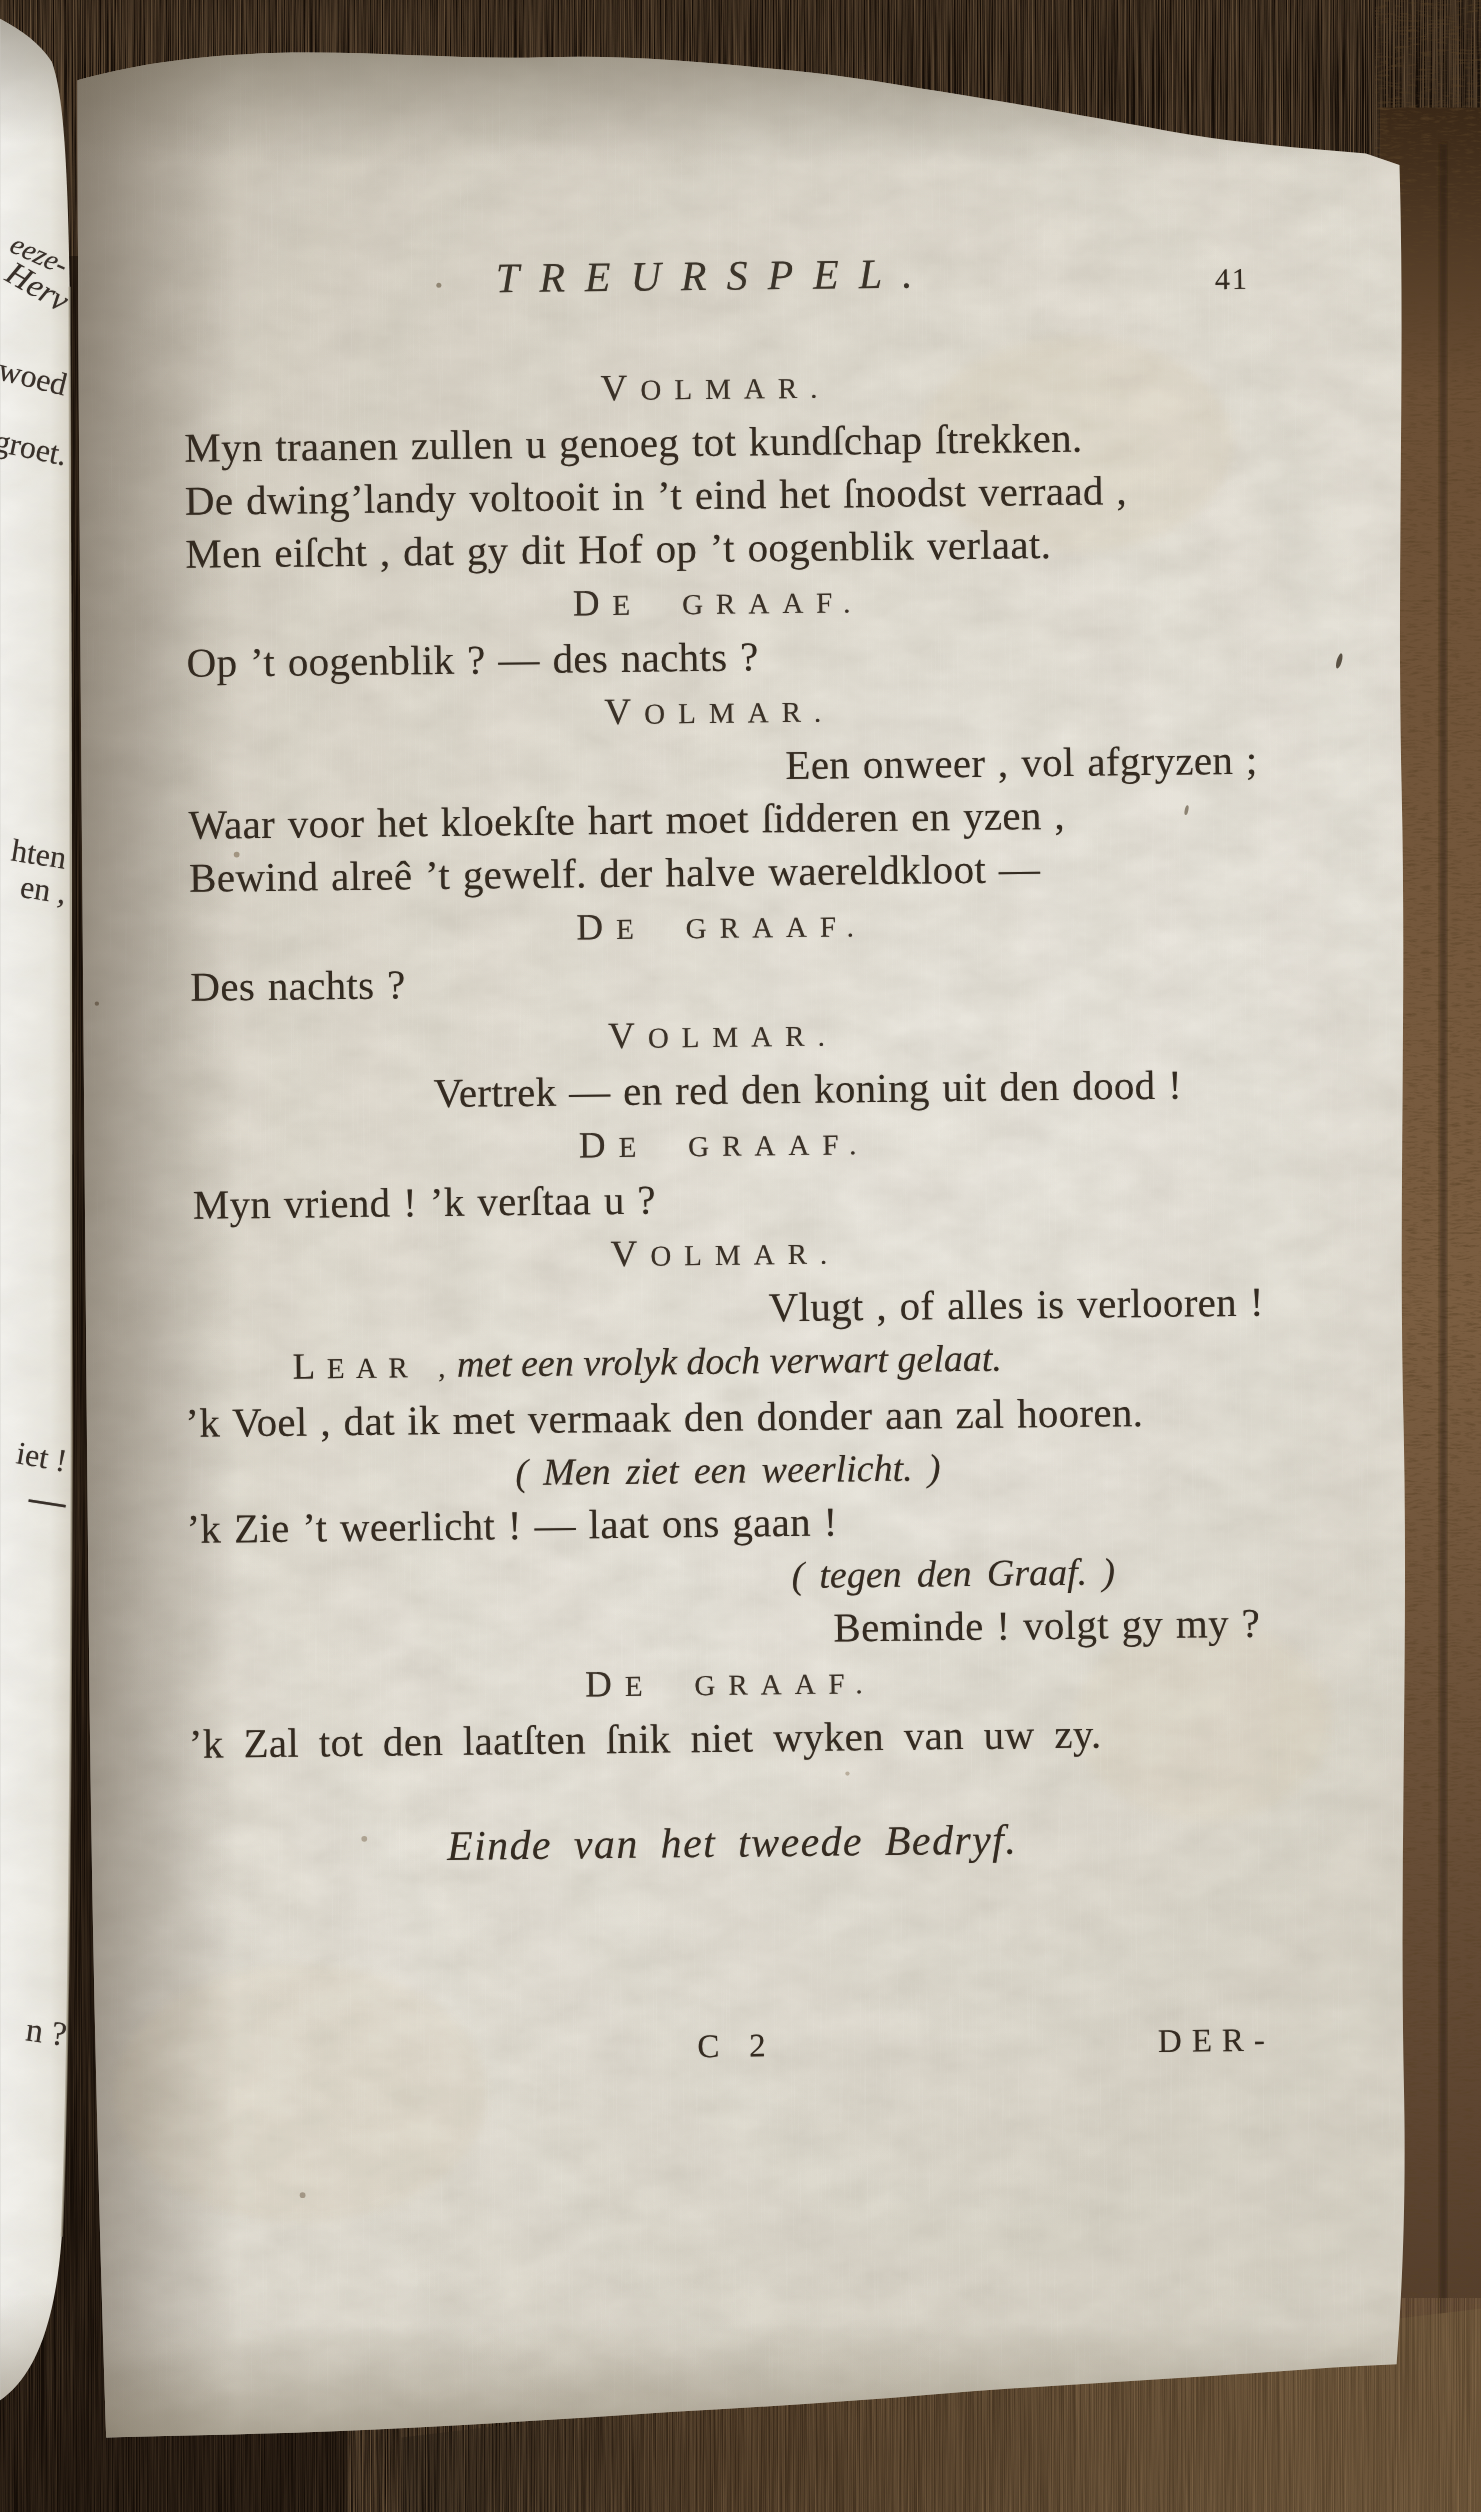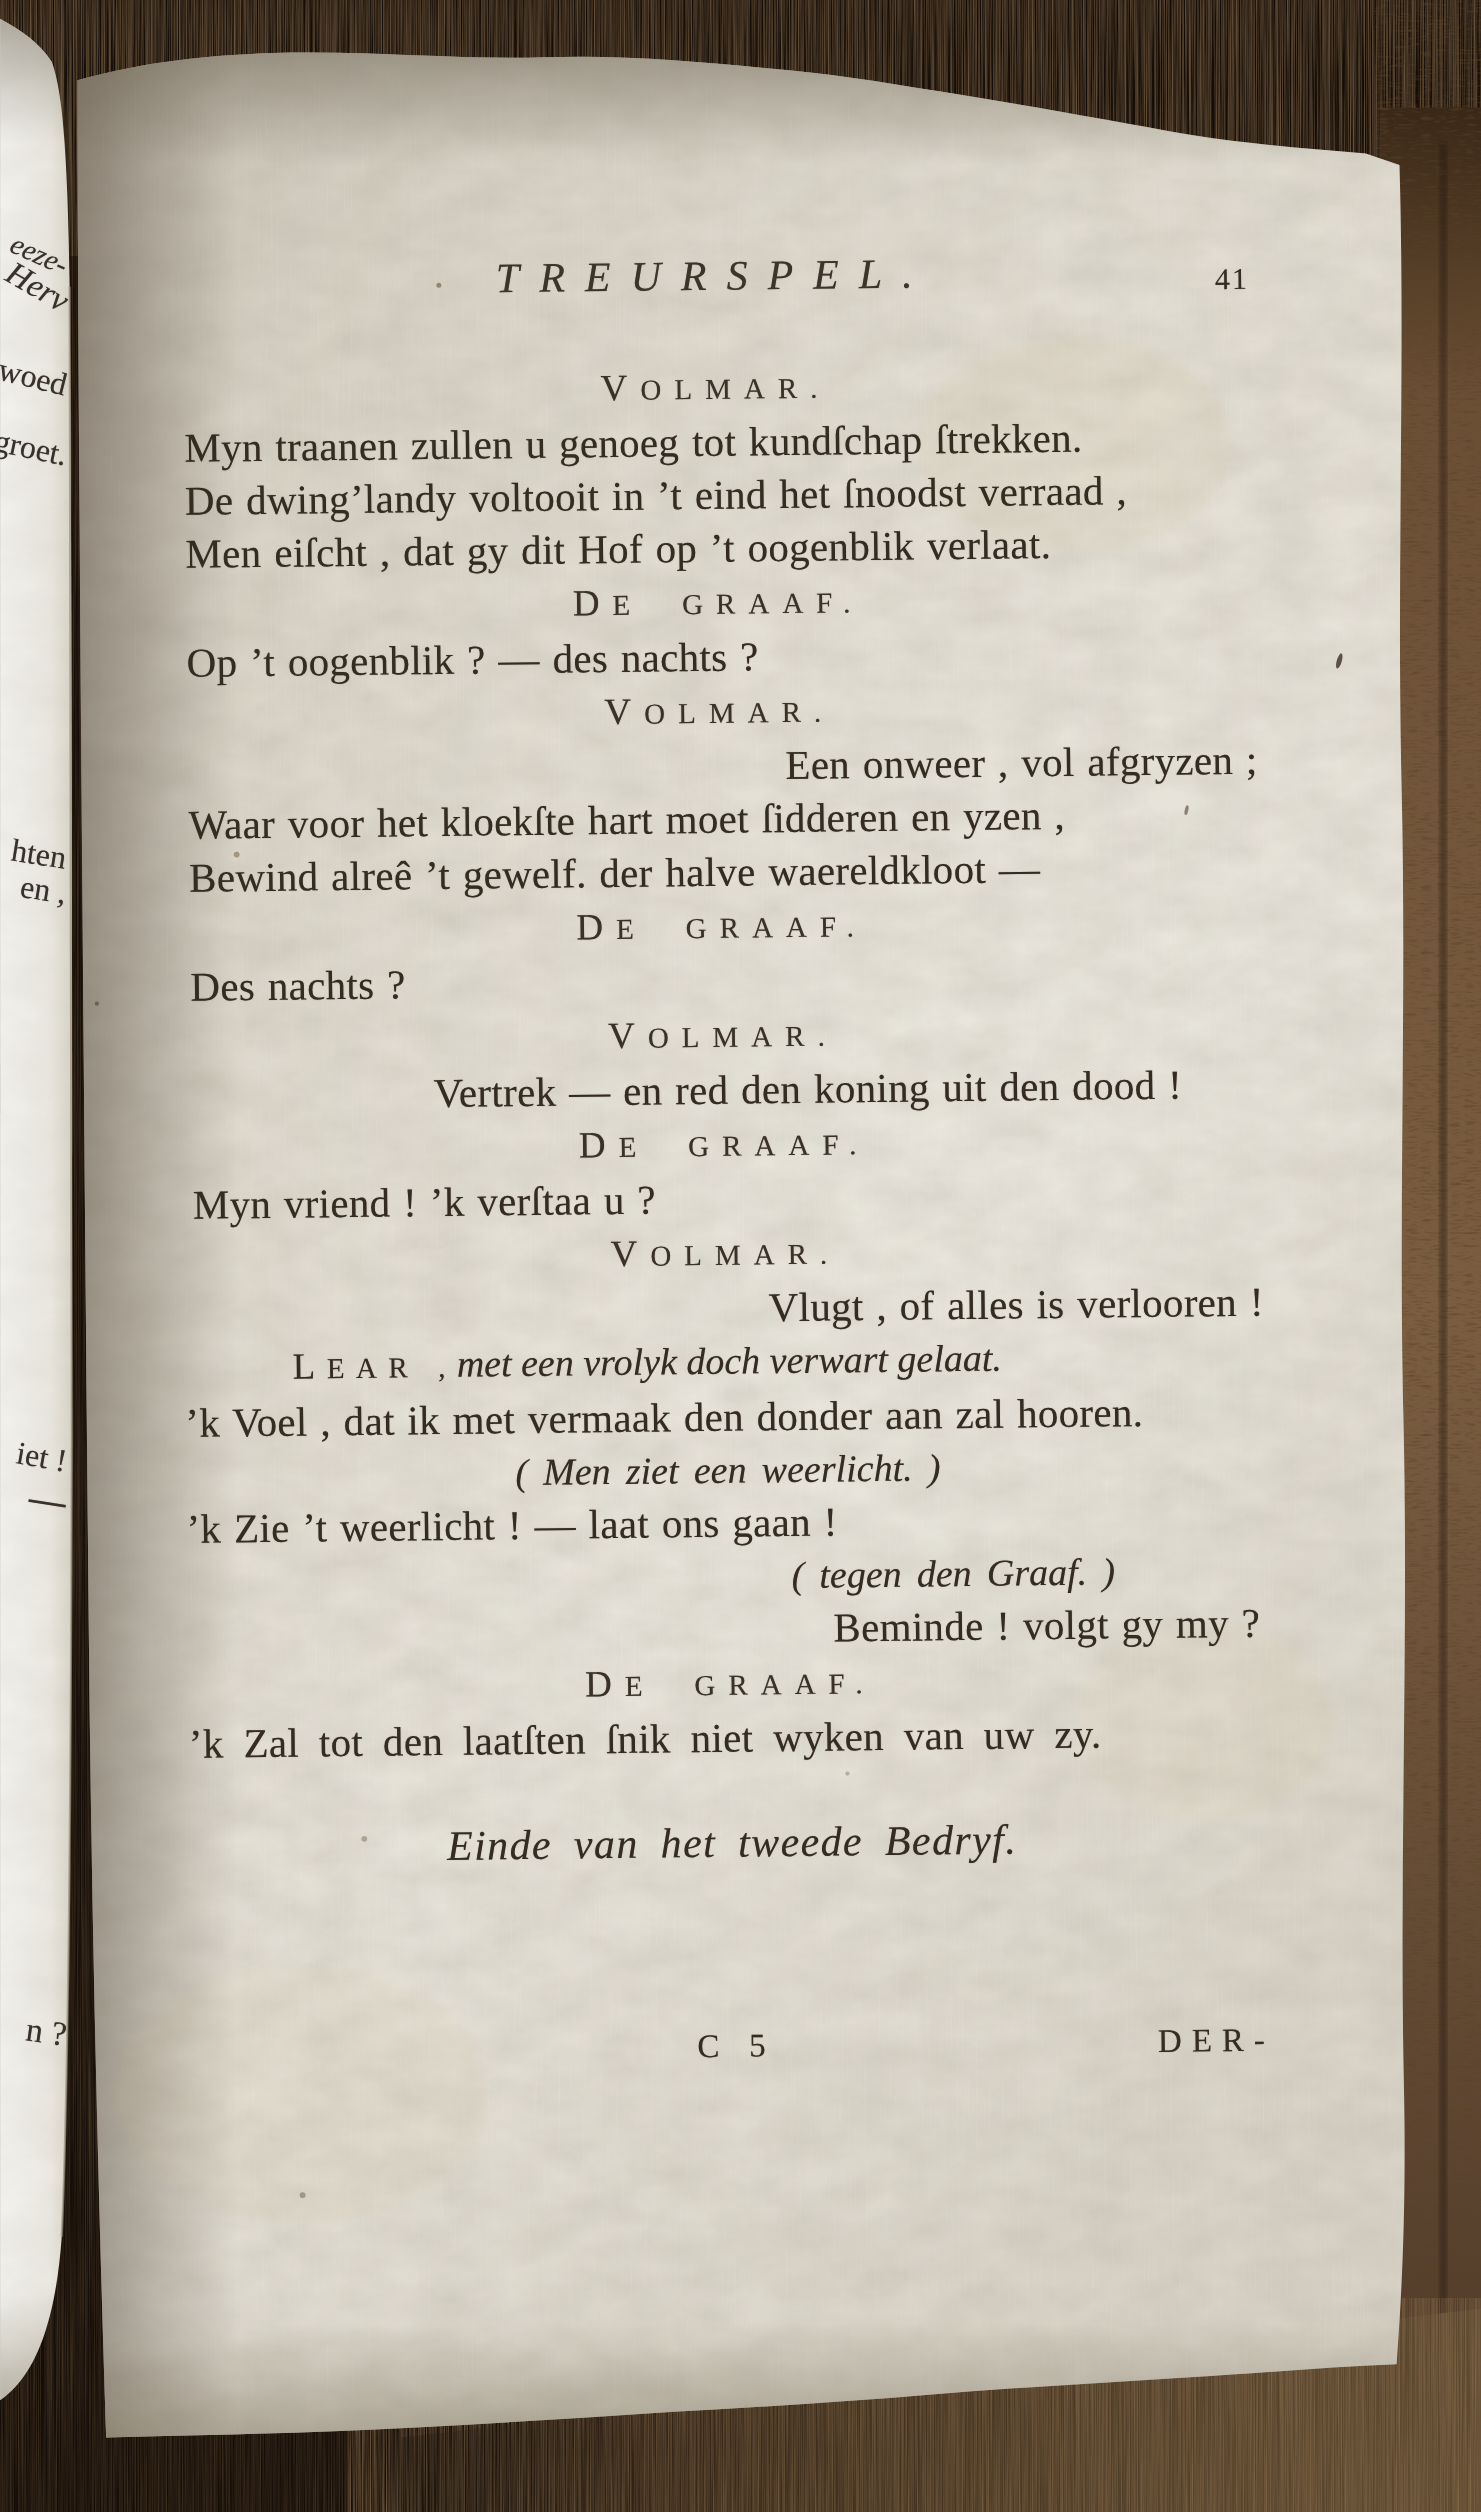--- a/index.html
+++ b/index.html
@@ -253,19 +253,19 @@
     <div class="row v outd">’k Zie ’t weerlicht ! — laat ons gaan !</div>
     <div class="row stage str">( tegen den Graaf. )</div>
     <div class="row v vr2">Beminde ! volgt gy my ?</div>
 
     <div class="row sp">DE GRAAF.</div>
     <div class="row v outd wide">’k Zal tot den laatſten ſnik niet wyken van uw zy.</div>
 
     <div class="row einde">Einde van het tweede Bedryf.</div>
 
     <div class="sigrow">
-      <span class="sig">C 5</span>
+      <span class="sig">C 2</span>
       <span class="catch">DER-</span>
     </div>
 
   </div>
 </div>
 
 
 </body></html>

